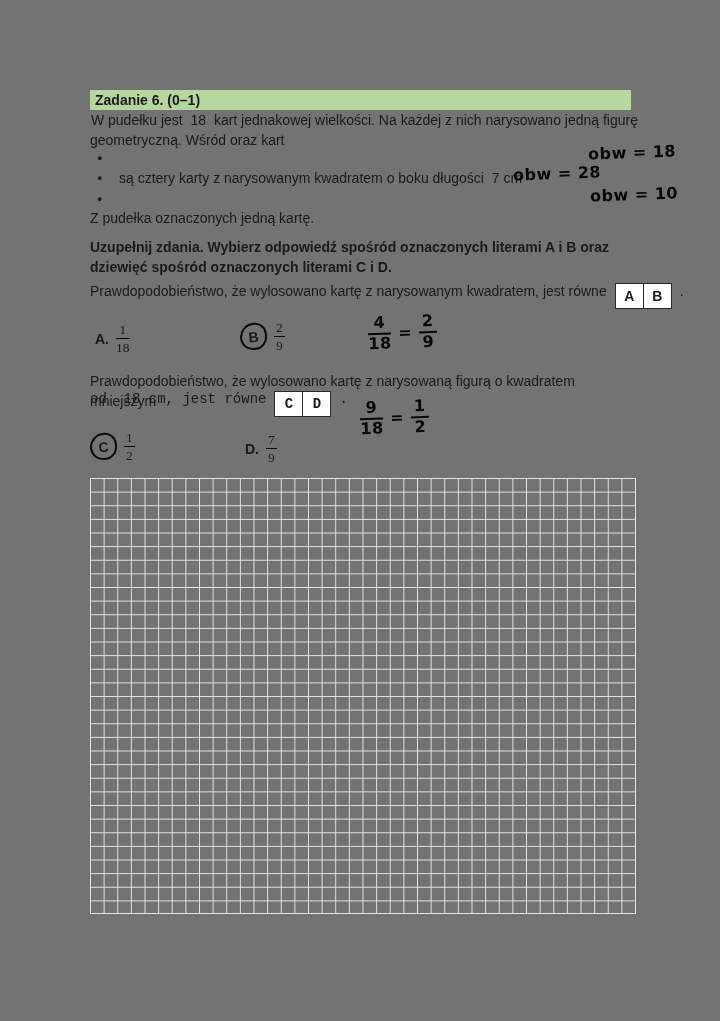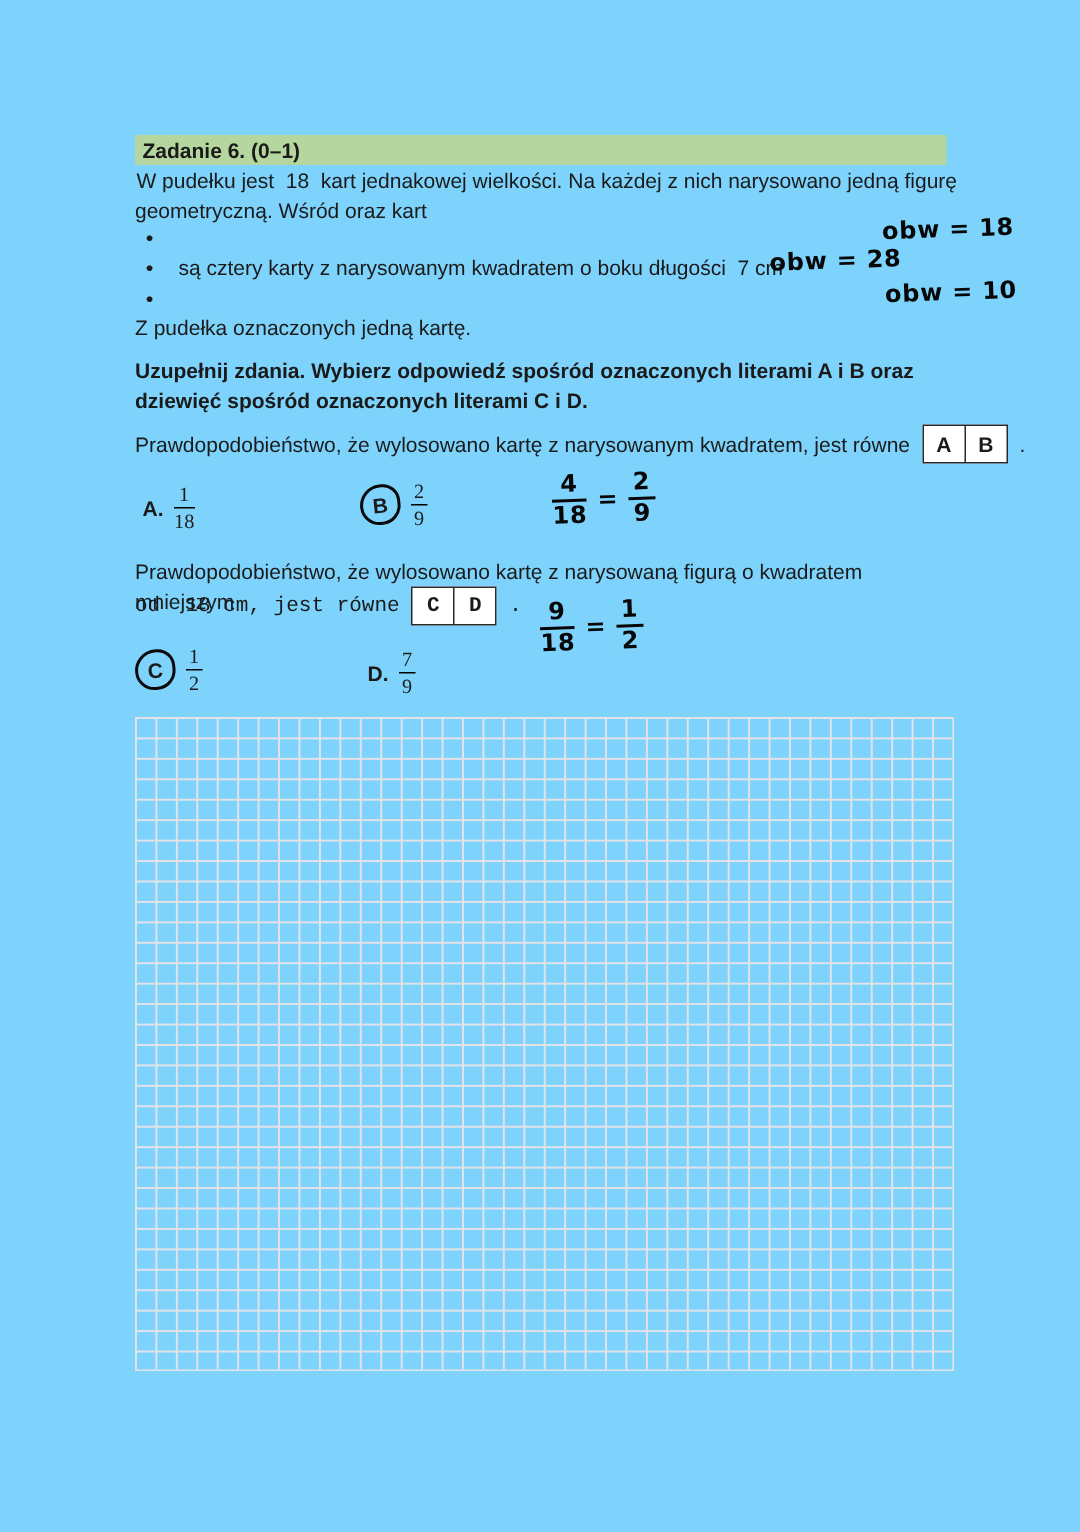--- a/index.html
+++ b/index.html
@@ -1,17 +1,17 @@
 <!DOCTYPE html>
 <html><head>
 <meta charset="utf-8">
 <style>
   html,body{margin:0;padding:0;background:#ffffff;}
   .page{
-    position:relative;width:720px;height:1021px;background:#7dd3fc;
+    position:relative;width:720px;height:1021px;background:#737373;
     font-family:"Liberation Sans",sans-serif;color:#1a1a1a;overflow:hidden;
   }
   .abs{position:absolute;}
   
   .task-bar{
     left:90px;top:90px;width:536px;height:20px;
     background:#b5d69e;font-weight:700;font-size:14px;line-height:20px;
     padding-left:5px;
   }
   .body-text{font-size:14px;line-height:19.5px;width:548px;}
@@ -36,21 +36,21 @@
   }
   .frac .num{display:block;border-bottom:1px solid #000;padding:0 2px 1px;}
   .frac .den{display:block;padding-top:1px;}
   
   .abox{display:inline-flex;border:1.6px solid #2a2a2a;background:#fff;}
   .abox .cell{
     width:27px;height:24px;display:flex;align-items:center;justify-content:center;
     font-weight:700;font-size:14px;
   }
   .abox .cell + .cell{border-left:1.4px solid #2a2a2a;}
-  .qrow{display:flex;align-items:center;gap:8px;font-size:14px;}
+  .qrow{display:flex;align-items:flex-start;gap:8px;font-size:14px;}
   
   .opt{display:inline-flex;align-items:center;gap:7px;}
   .opt-label{font-weight:700;font-size:14px;}
   .circle{
     display:inline-flex;align-items:center;justify-content:center;
     width:23px;height:23px;border:2.4px solid #0a0a0a;border-radius:55% 45% 50% 50%;
     font-weight:700;font-size:14px;transform:rotate(-6deg);
   }
   
   .grid{

